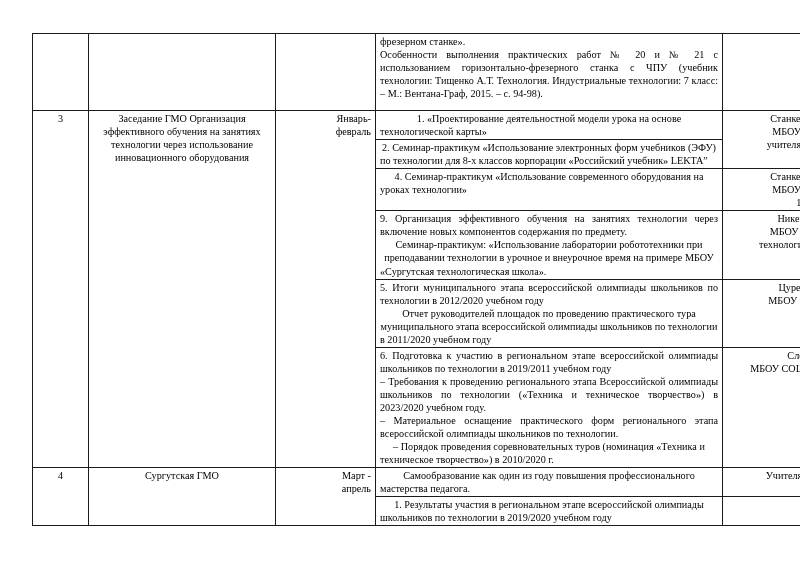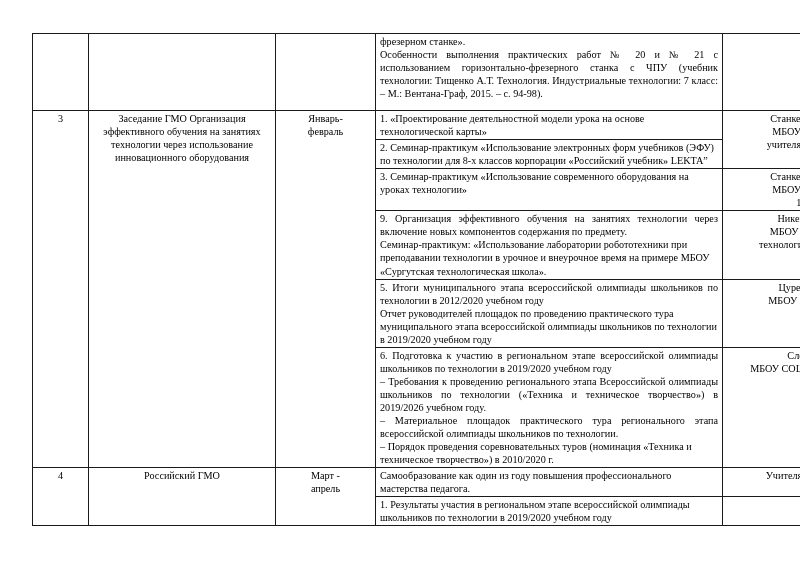--- a/index.html
+++ b/index.html
@@ -38,30 +38,30 @@
   }
   
   col.c-num   { width: 56px; }
   col.c-name  { width: 187px; }
   col.c-date  { width: 100px; }
   col.c-body  { width: 347px; }
   col.c-resp  { width: 175px; }
 
   td.num  { text-align: center; vertical-align: top; padding-top: 2px; }
   td.name { text-align: center; vertical-align: top; padding-top: 2px; }
-  td.date { text-align: center; vertical-align: top; padding-top: 2px; }
+  td.date { text-align: right; vertical-align: top; padding-top: 2px; }
   td.body { text-align: justify; text-align-last: left; vertical-align: top; padding-top: 1px; }
   td.resp { text-align: center; vertical-align: top; padding-top: 2px; }
 
   td.body p {
     margin: 0;
     text-align: justify;
     text-indent: 0;
   }
-  td.body p.last { text-align: left; }
+  td.body p.last { text-align: center; }
 
   .empty-cell { height: 74px; }
 </style>
 </head>
 <body>
 
 <div class="page">
 
   <table class="plan">
     <colgroup>
@@ -95,54 +95,54 @@
       </tr>
 
       <tr>
         <td class="body">
           <p class="last">2.   Семинар-практикум «Использование электронных форм учебников (ЭФУ) по технологии для 8-х классов корпорации «Российский учебник» LEKTA”</p>
         </td>
       </tr>
 
       <tr>
         <td class="body">
-          <p class="last">3.   Семинар-практикум «Использование современного оборудования на уроках технологии»</p>
+          <p class="last">4.   Семинар-практикум «Использование современного оборудования на уроках технологии»</p>
         </td>
         <td class="resp">Станкевский Н.М.<br>МБОУ СОШ № 7<br>19 ОО</td>
       </tr>
 
       <tr>
         <td class="body">
           <p>9.   Организация эффективного обучения на занятиях технологии через включение новых компонентов содержания по предмету.</p>
           <p class="last">Семинар-практикум: «Использование лаборатории робототехники при преподавании технологии в урочное и внеурочное время на примере МБОУ «Сургутская технологическая школа».</p>
         </td>
         <td class="resp">Никешин Н.С.,<br>МБОУ Сургутская<br>технологическая школа</td>
       </tr>
 
       <tr>
         <td class="body">
           <p>5. Итоги муниципального этапа всероссийской олимпиады школьников по технологии в 2012/2020 учебном году</p>
-          <p class="last">Отчет руководителей площадок по проведению практического тура муниципального этапа всероссийской олимпиады школьников по технологии в 2019/2020 учебном году</p>
+          <p class="last">Отчет руководителей площадок по проведению практического тура муниципального этапа всероссийской олимпиады школьников по технологии в 2011/2020 учебном году</p>
         </td>
         <td class="resp">Цуренко С.М.,<br>МБОУ СОШ № 29.</td>
       </tr>
 
       <tr>
         <td class="body">
-          <p>6. Подготовка к участию в региональном этапе всероссийской олимпиады школьников по технологии в 2019/2020 учебном году</p>
-          <p>– Требования к проведению регионального этапа Всероссийской олимпиады школьников по технологии («Техника и техническое творчество») в 2019/2026 учебном году.</p>
-          <p>– Материальное площадок практического тура регионального этапа всероссийской олимпиады школьников по технологии.</p>
+          <p>6. Подготовка к участию в региональном этапе всероссийской олимпиады школьников по технологии в 2019/2011 учебном году</p>
+          <p>– Требования к проведению регионального этапа Всероссийской олимпиады школьников по технологии («Техника и техническое творчество») в 2023/2020 учебном году.</p>
+          <p>– Материальное оснащение практического форм регионального этапа всероссийской олимпиады школьников по технологии.</p>
           <p class="last">– Порядок проведения соревновательных туров (номинация «Техника и техническое творчество») в 2010/2020 г.</p>
         </td>
         <td class="resp">Слета О.А<br>МБОУ СОШ № 46 с УИОП</td>
       </tr>
 
       <tr>
         <td class="num" rowspan="2">4</td>
-        <td class="name" rowspan="2">Российский ГМО</td>
+        <td class="name" rowspan="2">Сургутская ГМО</td>
         <td class="date" rowspan="2">Март -<br>апрель</td>
         <td class="body">
           <p class="last">Самообразование как один из году повышения профессионального мастерства педагога.</p>
         </td>
         <td class="resp">Учителя технологии</td>
       </tr>
 
       <tr>
         <td class="body">
           <p class="last">1. Результаты участия в региональном этапе всероссийской олимпиады школьников по технологии в 2019/2020 учебном году</p>

